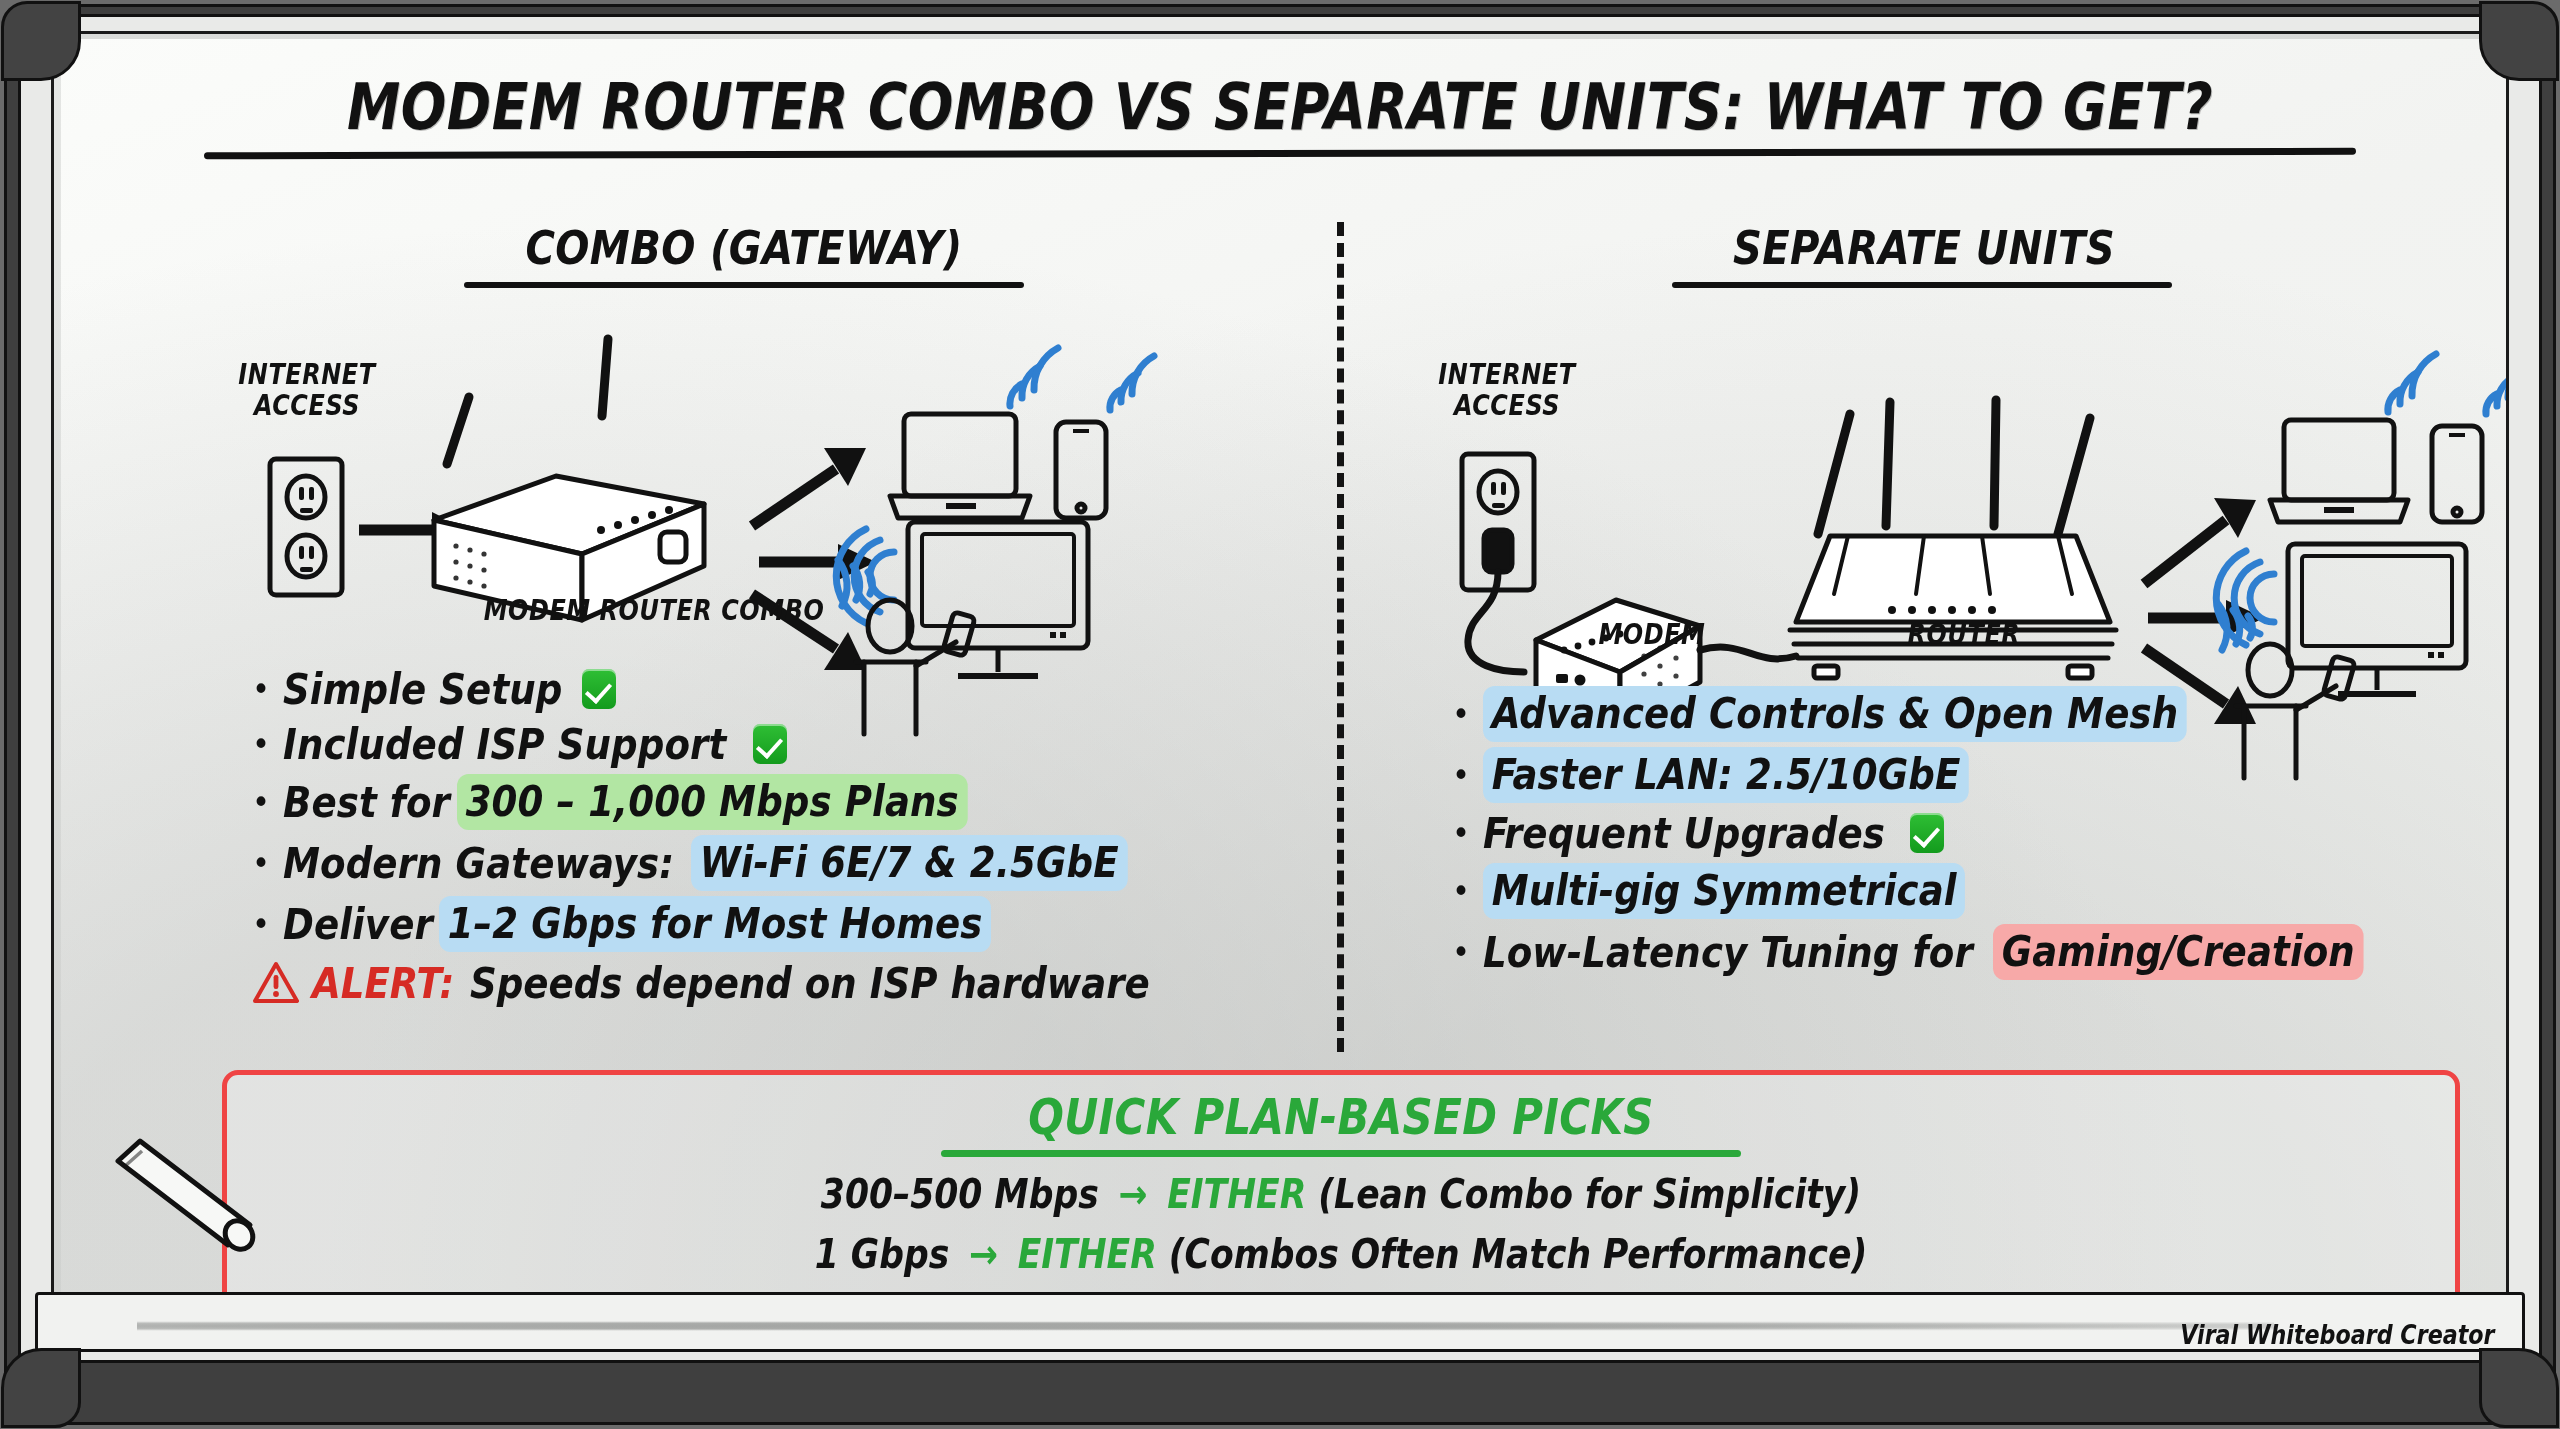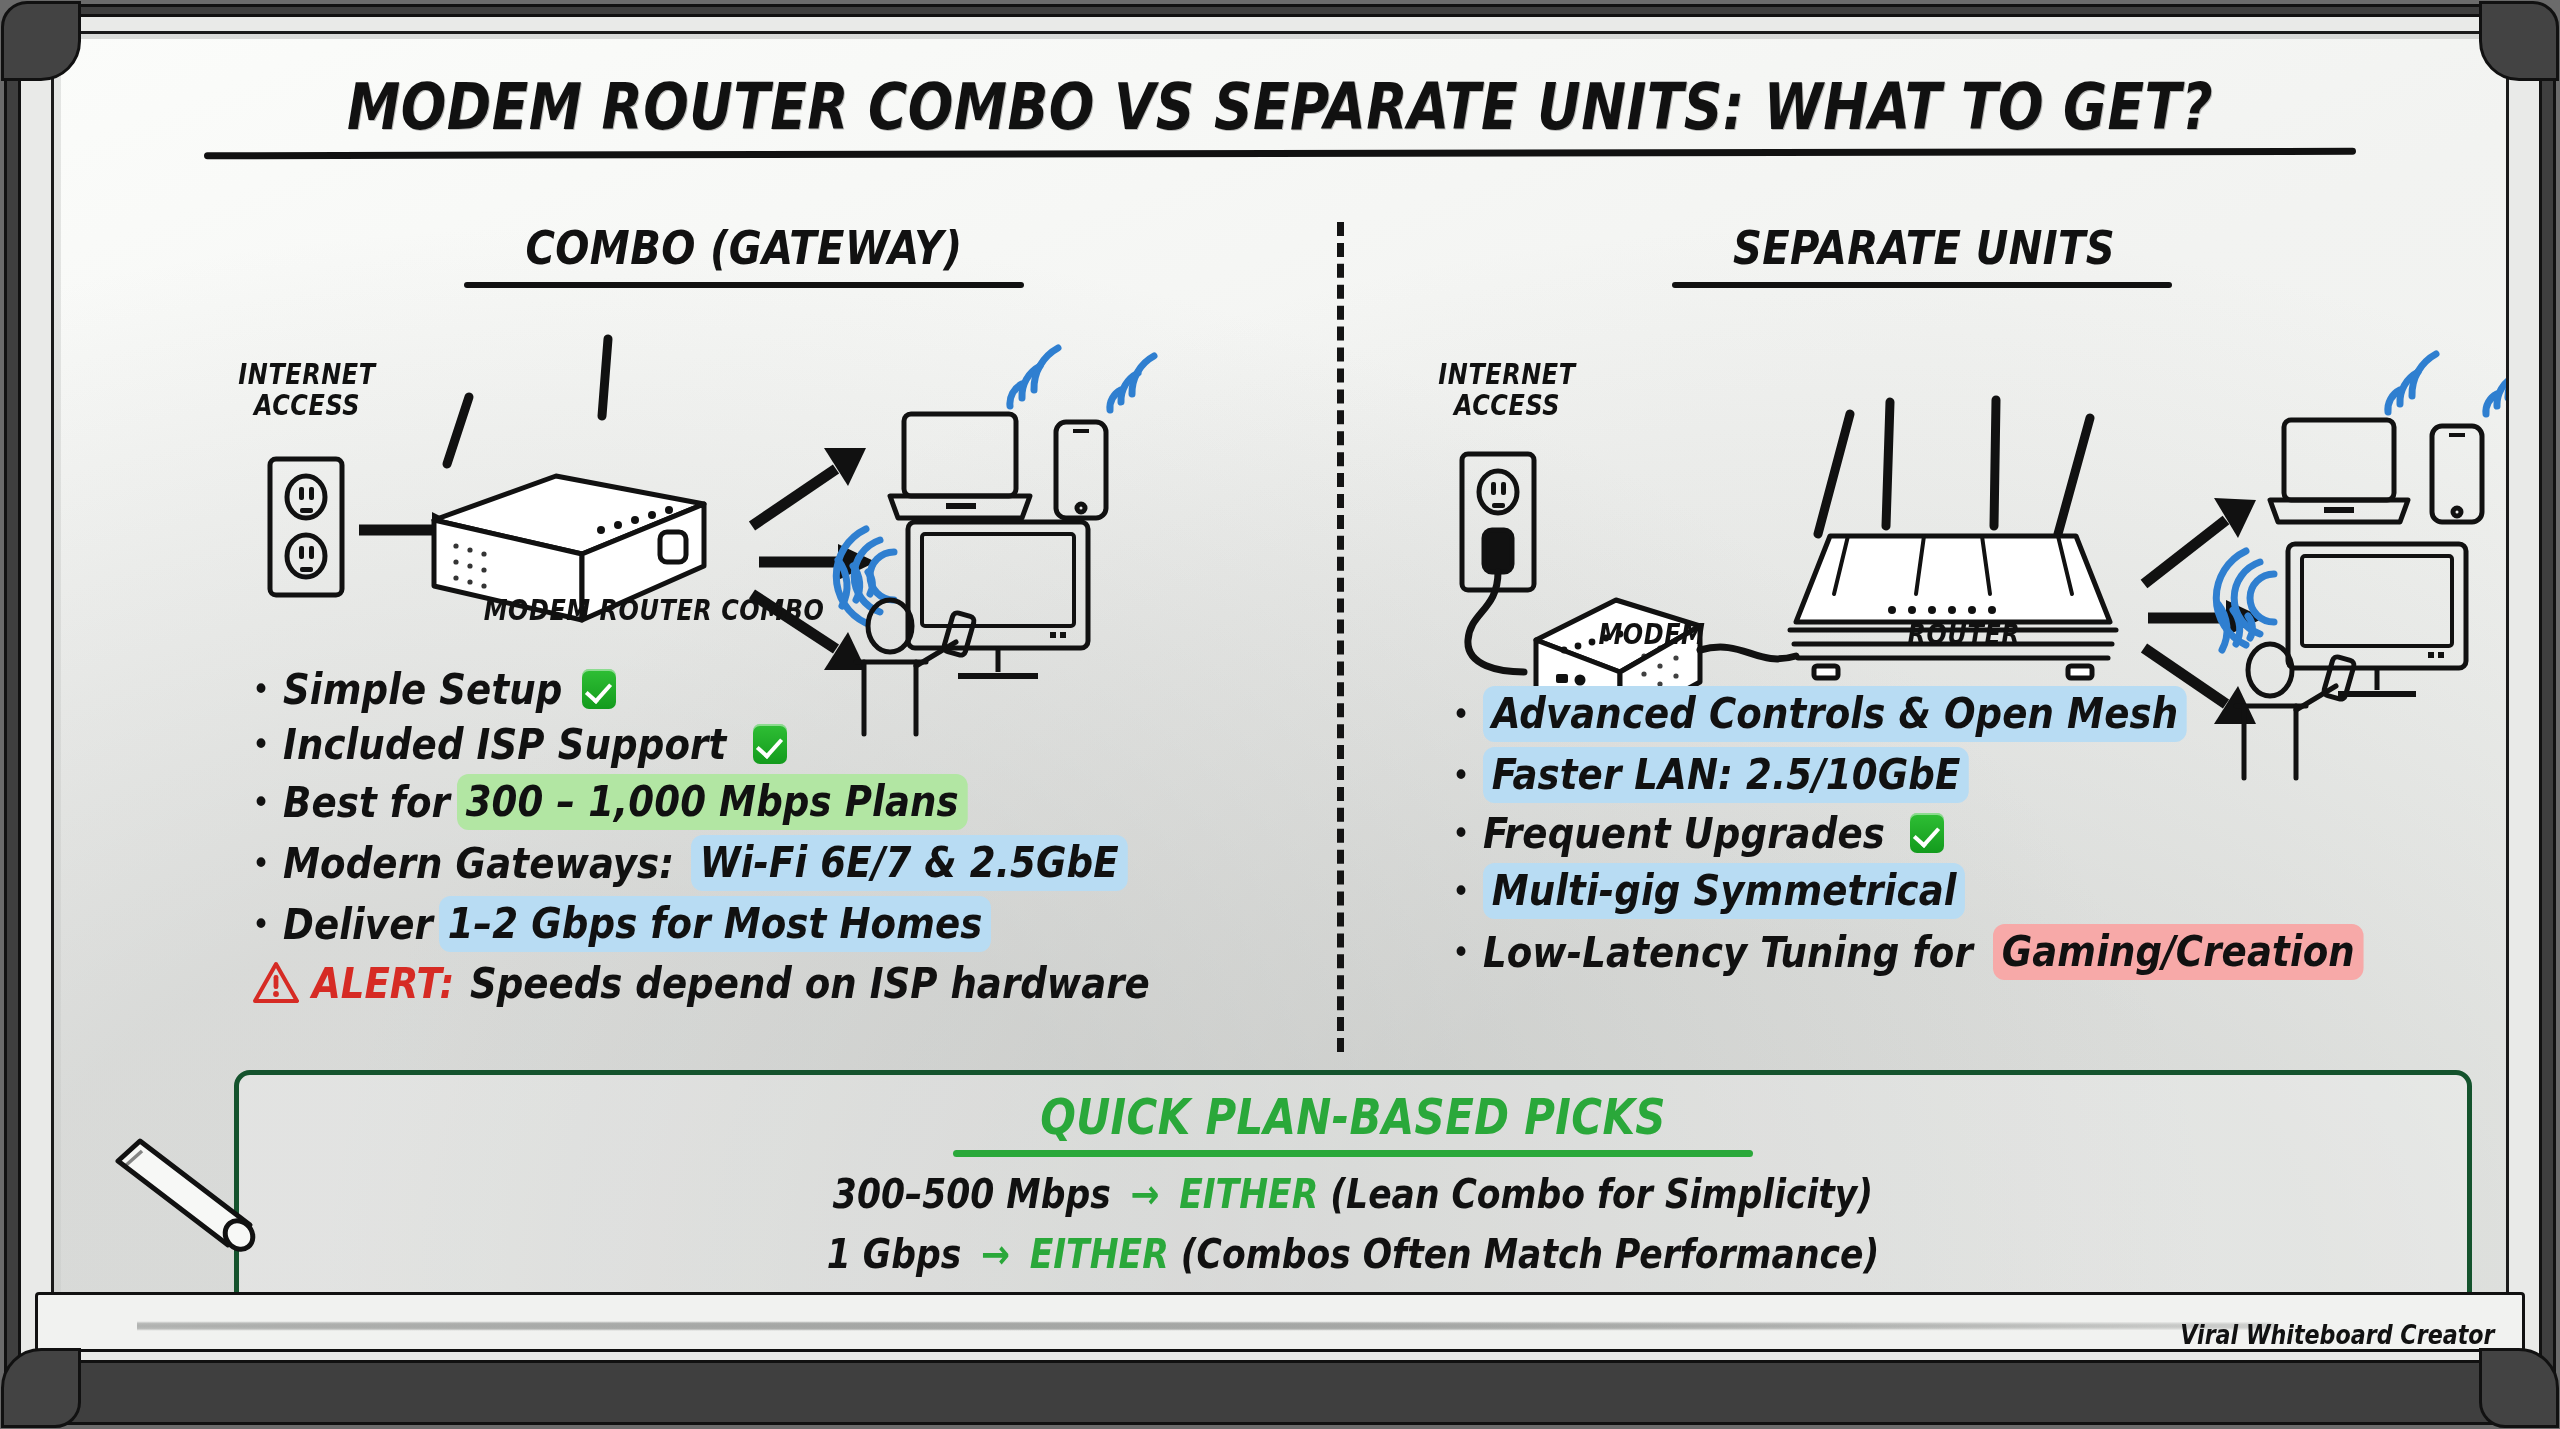--- a/index.html
+++ b/index.html
@@ -96,22 +96,22 @@
   .check{display:inline-block;width:34px;height:40px;border-radius:7px;background:linear-gradient(180deg,#2fbf35,#139b1d);
          position:relative;vertical-align:-7px;margin-left:8px;box-shadow:inset 0 2px 0 rgba(255,255,255,.45);}
   .check:after{content:"";position:absolute;left:9px;top:9px;width:11px;height:20px;border:4px solid #fff;border-top:0;border-left:0;transform:rotate(42deg);}
 
   .alert-row{display:flex;align-items:center;white-space:nowrap;margin-top:6px;justify-content:space-between;}
   .alert-word{font-size:43px;font-weight:bold;color:#d62b24;margin:0 10px 0 12px;transform:scaleX(.96);transform-origin:left center;}
   .alert-rest{font-size:43px;font-weight:bold;color:#111;transform:scaleX(.96);transform-origin:left center;}
 
   
   .picks{
-    position:absolute;left:180px;top:1036px;width:2228px;height:272px;
-    border:5px solid #14532d;border-radius:16px;background:rgba(255,255,255,.25);
+    position:absolute;left:168px;top:1036px;width:2228px;height:272px;
+    border:5px solid #ef4444;border-radius:16px;background:rgba(255,255,255,.25);
   }
   .picks-title{
     text-align:center;margin-top:14px;font-size:49px;font-weight:bold;color:#2aa83a;letter-spacing:.4px;transform:scaleX(.95);
   }
   .picks-title-rule{margin:4px auto 0 auto;width:800px;height:7px;background:#2aa83a;border-radius:4px;}
   .pick-line{text-align:center;font-size:40px;font-weight:bold;color:#111;margin-top:14px;white-space:nowrap;transform:scaleX(.96);}
   .arw{color:#2aa83a;font-weight:bold;margin:0 8px;}
   .arw-blue{color:#1f7ee0;font-weight:bold;margin:0 8px;}
   .kw-green{color:#2aa83a;}
   .kw-blue{color:#1f7ee0;}

